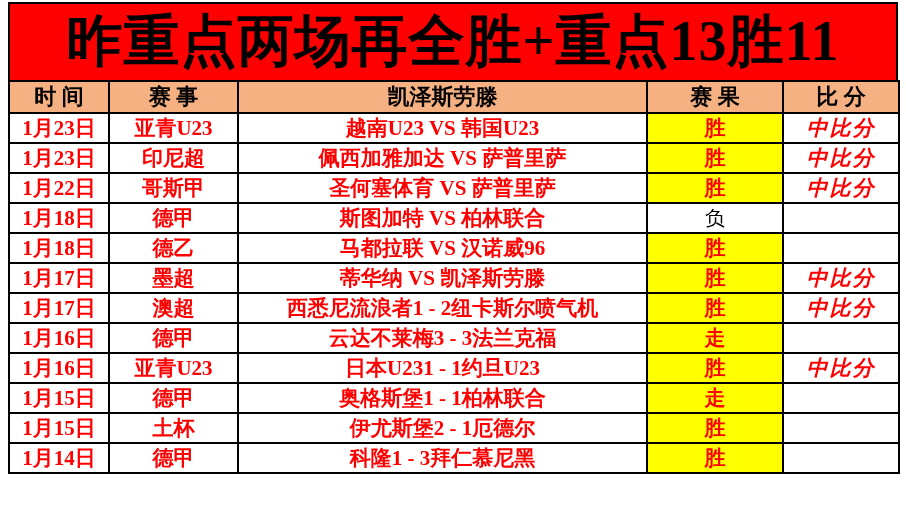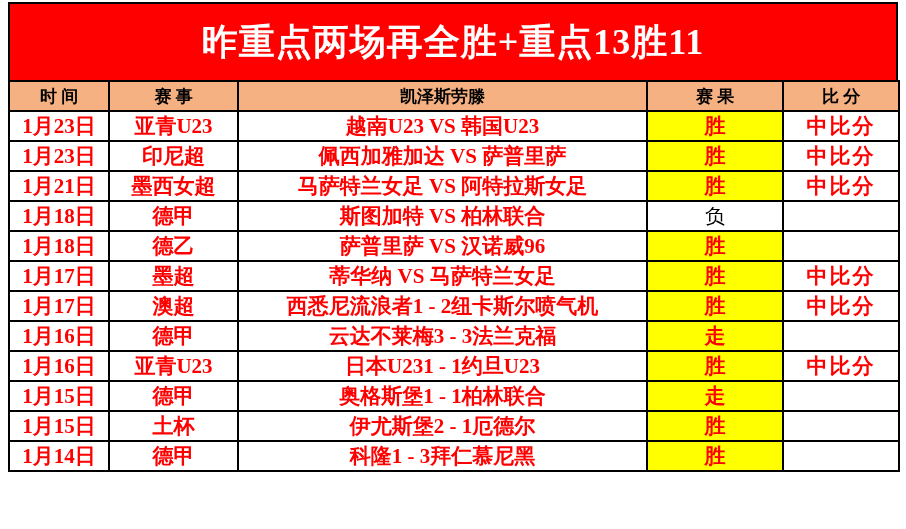--- a/index.html
+++ b/index.html
@@ -21,22 +21,22 @@
   .banner {
     background: #ff0000;
     border: 2px solid #000000;
     border-bottom: none;
     height: 78px;
     display: flex;
     align-items: center;
     justify-content: center;
   }
   .banner-title {
-    color: #ffffff;
-    font-size: 36px;
+    color: #000000;
+    font-size: 56px;
     font-weight: bold;
     letter-spacing: 1px;
     white-space: nowrap;
   }
   table.results {
     width: 890px;
     border-collapse: collapse;
     table-layout: fixed;
   }
   col.c-time   { width: 100px; }
@@ -48,21 +48,21 @@
     border: 2px solid #000000;
     text-align: center;
     vertical-align: middle;
     white-space: nowrap;
     overflow: hidden;
     padding: 0;
   }
   thead th {
     background: #f6b183;
     color: #000000;
-    font-size: 17px;
+    font-size: 22px;
     font-weight: bold;
     height: 30px;
   }
   tbody td {
     height: 27.5px;
     font-size: 21px;
     font-weight: bold;
     color: #ff0000;
     background: #ffffff;
   }
@@ -71,20 +71,21 @@
     color: #ff0000;
   }
   td.td-result.loss {
     background: #ffffff;
     color: #000000;
     font-weight: normal;
     font-size: 20px;
   }
   td.td-score {
     letter-spacing: 2px;
+    font-style: italic;
   }
 </style>
 </head>
 <body>
 
 <div class="page">
 
   <div class="banner">
     <span class="banner-title">昨重点两场再全胜+重点13胜11</span>
   </div>
@@ -115,44 +116,44 @@
           <td class="td-score">中比分</td>
         </tr>
         <tr>
           <td class="td-date">1月23日</td>
           <td class="td-league">印尼超</td>
           <td class="td-match">佩西加雅加达 VS 萨普里萨</td>
           <td class="td-result win">胜</td>
           <td class="td-score">中比分</td>
         </tr>
         <tr>
-          <td class="td-date">1月21日</td>
-          <td class="td-league">墨西女超</td>
-          <td class="td-match">马萨特兰女足 VS 阿特拉斯女足</td>
+          <td class="td-date">1月22日</td>
+          <td class="td-league">哥斯甲</td>
+          <td class="td-match">圣何塞体育 VS 萨普里萨</td>
           <td class="td-result win">胜</td>
           <td class="td-score">中比分</td>
         </tr>
         <tr>
           <td class="td-date">1月18日</td>
           <td class="td-league">德甲</td>
           <td class="td-match">斯图加特 VS 柏林联合</td>
           <td class="td-result loss">负</td>
           <td class="td-score"></td>
         </tr>
         <tr>
           <td class="td-date">1月18日</td>
           <td class="td-league">德乙</td>
-          <td class="td-match">萨普里萨 VS 汉诺威96</td>
+          <td class="td-match">马都拉联 VS 汉诺威96</td>
           <td class="td-result win">胜</td>
           <td class="td-score"></td>
         </tr>
         <tr>
           <td class="td-date">1月17日</td>
           <td class="td-league">墨超</td>
-          <td class="td-match">蒂华纳 VS 马萨特兰女足</td>
+          <td class="td-match">蒂华纳 VS 凯泽斯劳滕</td>
           <td class="td-result win">胜</td>
           <td class="td-score">中比分</td>
         </tr>
         <tr>
           <td class="td-date">1月17日</td>
           <td class="td-league">澳超</td>
           <td class="td-match">西悉尼流浪者1 - 2纽卡斯尔喷气机</td>
           <td class="td-result win">胜</td>
           <td class="td-score">中比分</td>
         </tr>

